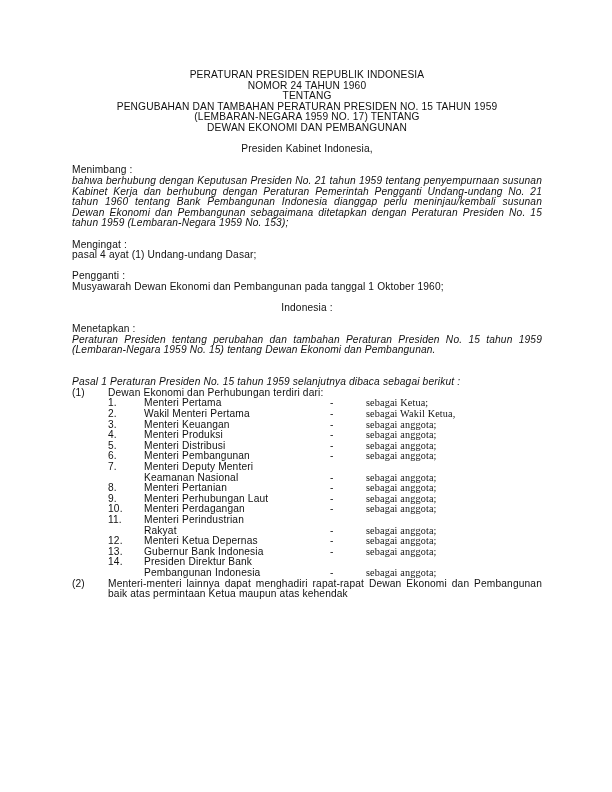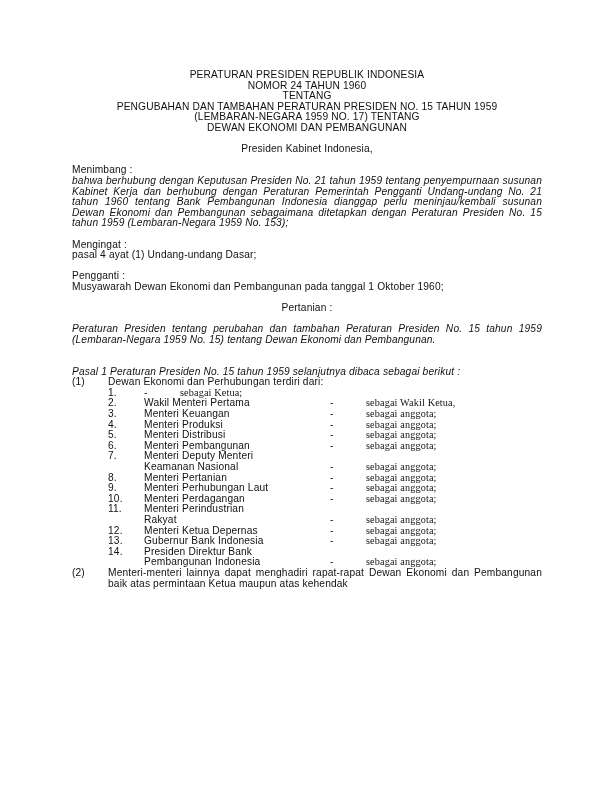--- a/index.html
+++ b/index.html
@@ -50,40 +50,42 @@
     <div>pasal 4 ayat (1) Undang-undang Dasar;</div>
   </div>
   <div class="gap"></div>
 
   <div>
     <div>Pengganti :</div>
     <div>Musyawarah Dewan Ekonomi dan Pembangunan pada tanggal 1 Oktober 1960;</div>
   </div>
   <div class="gap"></div>
 
-  <div class="center">Pertanian :</div>
+  <div class="center">Indonesia :</div>
   <div class="gap"></div>
 
   <div>
+    <div>Menetapkan :</div>
     <div class="just">Peraturan Presiden tentang perubahan dan tambahan Peraturan Presiden No. 15 tahun 1959 (Lembaran-Negara 1959 No. 15) tentang Dewan Ekonomi dan Pembangunan.</div>
   </div>
   <div class="gap"></div>
 
   <div class="gap"></div>
 
   <div class="just">Pasal 1 Peraturan Presiden No. 15 tahun 1959 selanjutnya dibaca sebagai berikut :</div>
 
   <div class="row">
     <span class="lbl">(1)</span>
     <span>Dewan Ekonomi dan Perhubungan terdiri dari:</span>
   </div>
 
   <div id="members">
       <div class="row indent1">
         <span class="num">1.</span>
+        <span class="name">Menteri Pertama</span>
         <span class="dash">-</span>
         <span class="role">sebagai Ketua;</span>
       </div>
       <div class="row indent1">
         <span class="num">2.</span>
         <span class="name">Wakil Menteri Pertama</span>
         <span class="dash">-</span>
         <span class="role">sebagai Wakil Ketua,</span>
       </div>
       <div class="row indent1">

